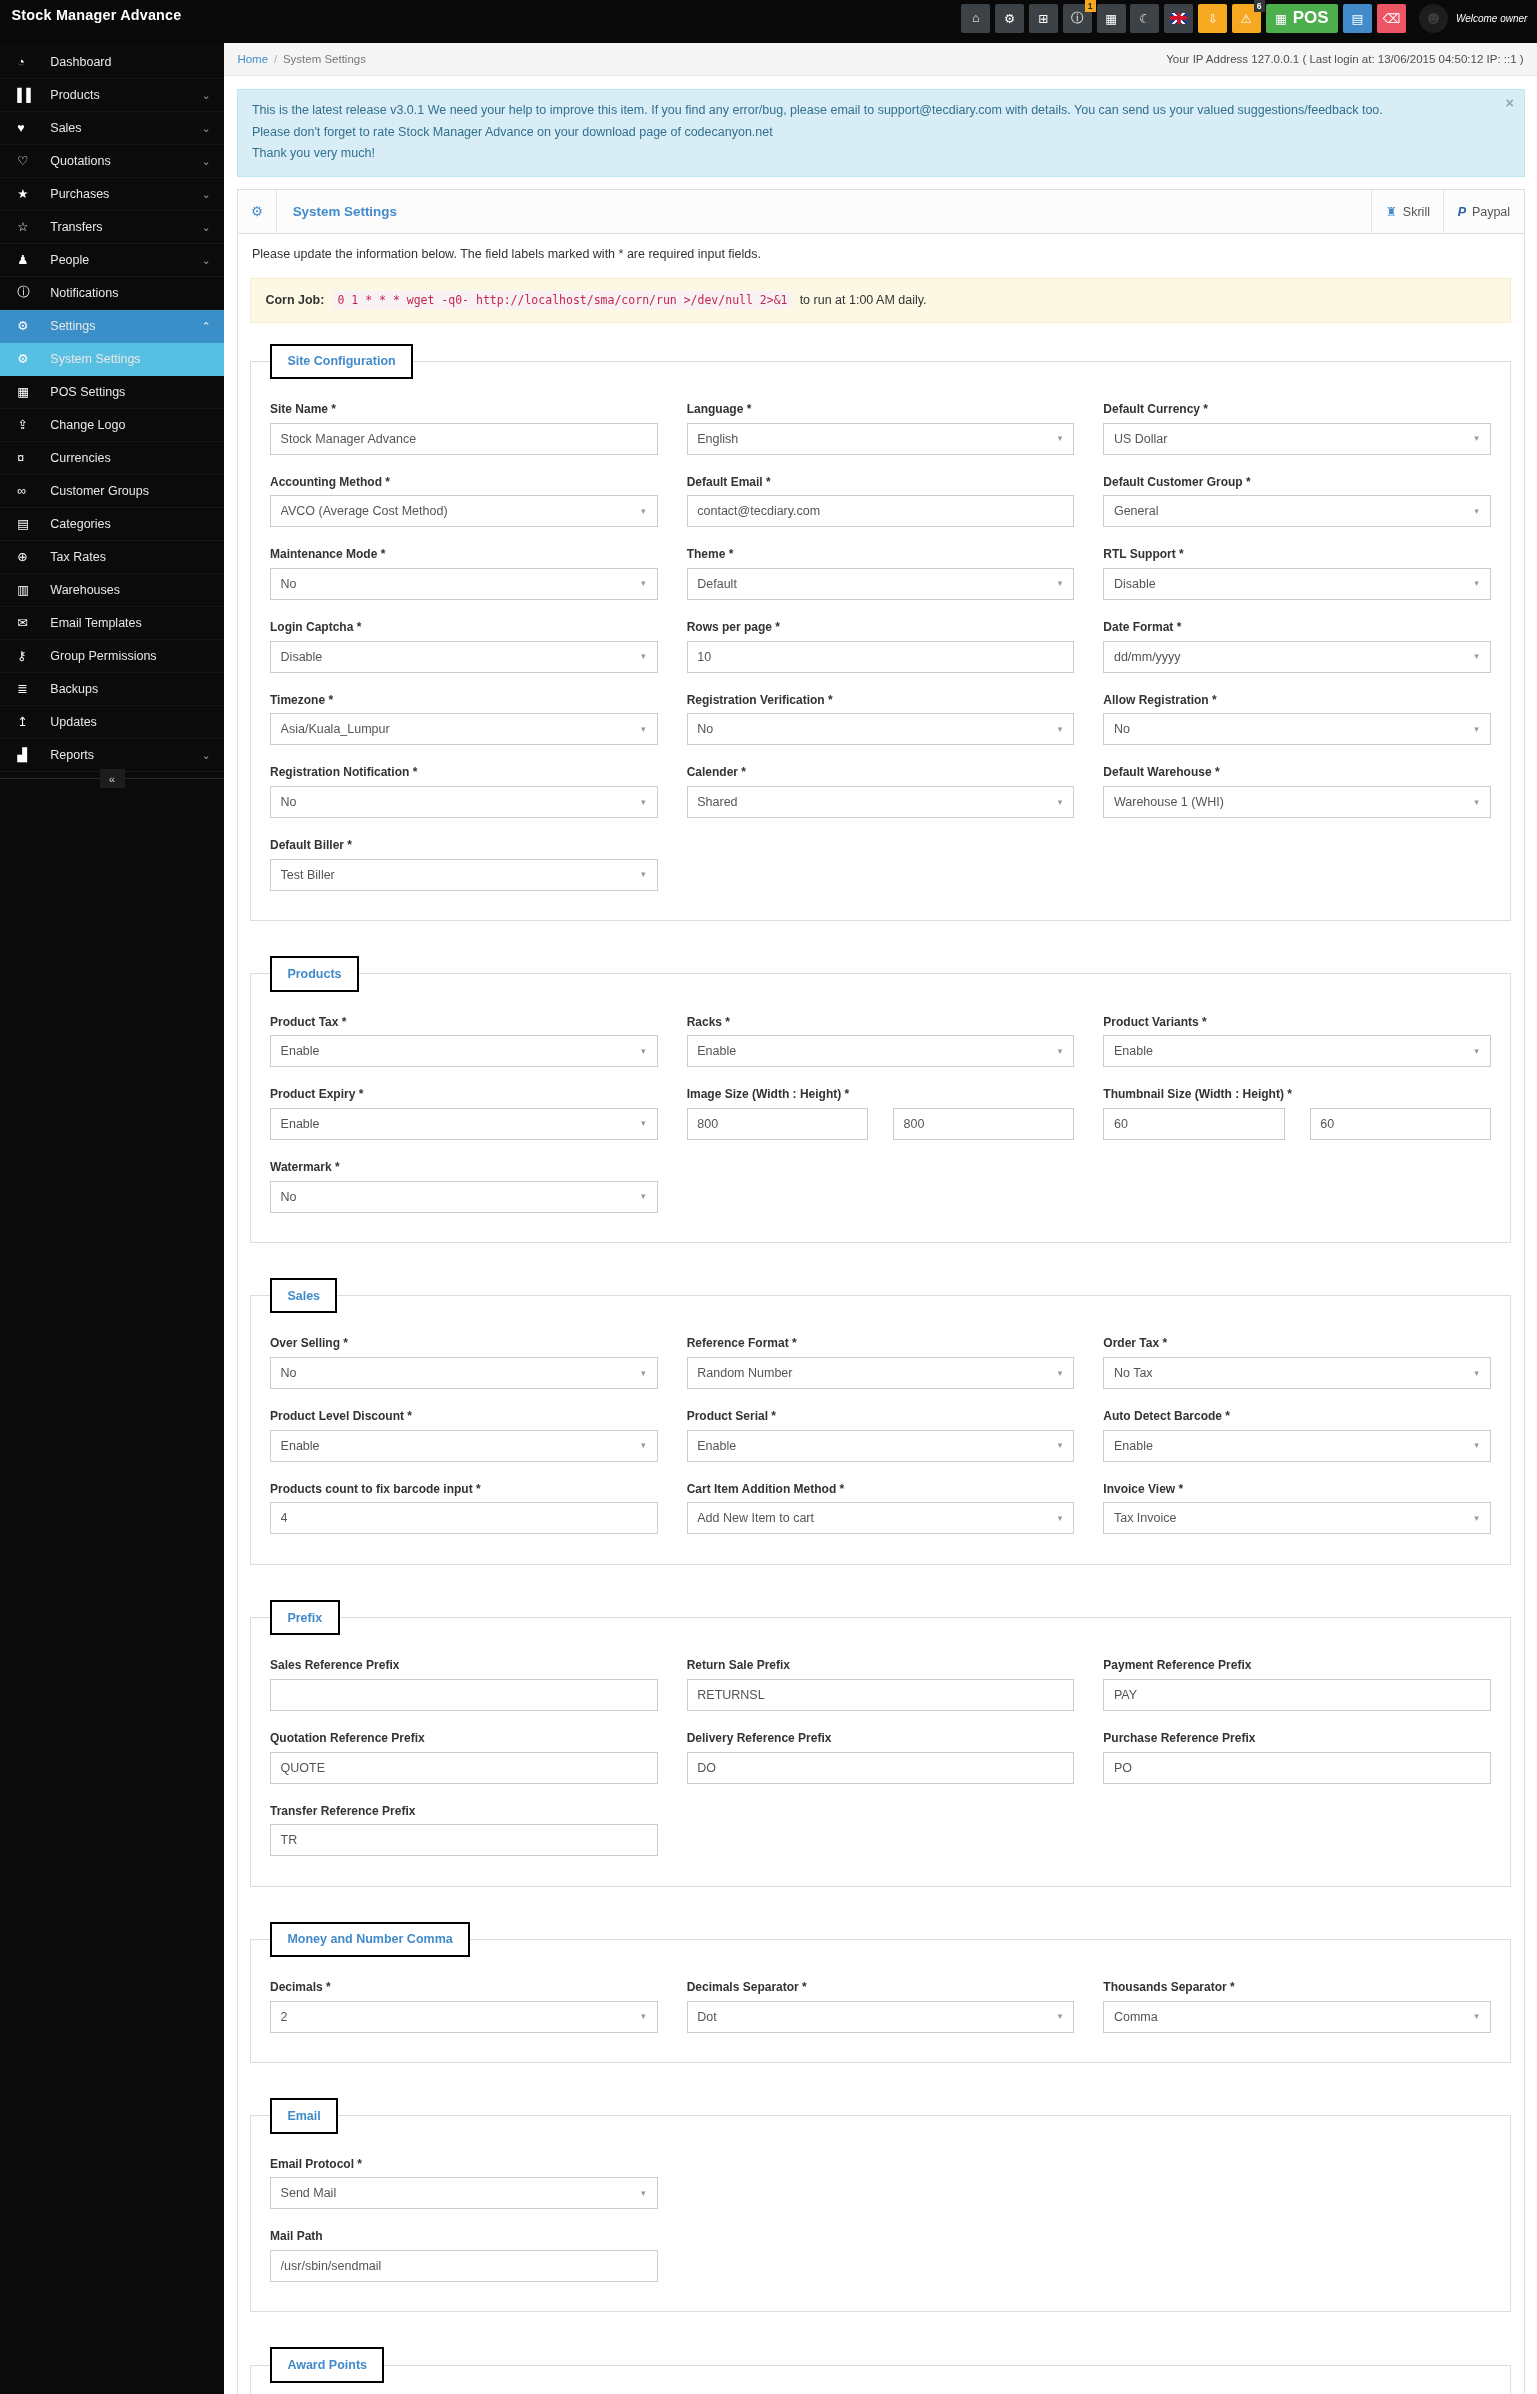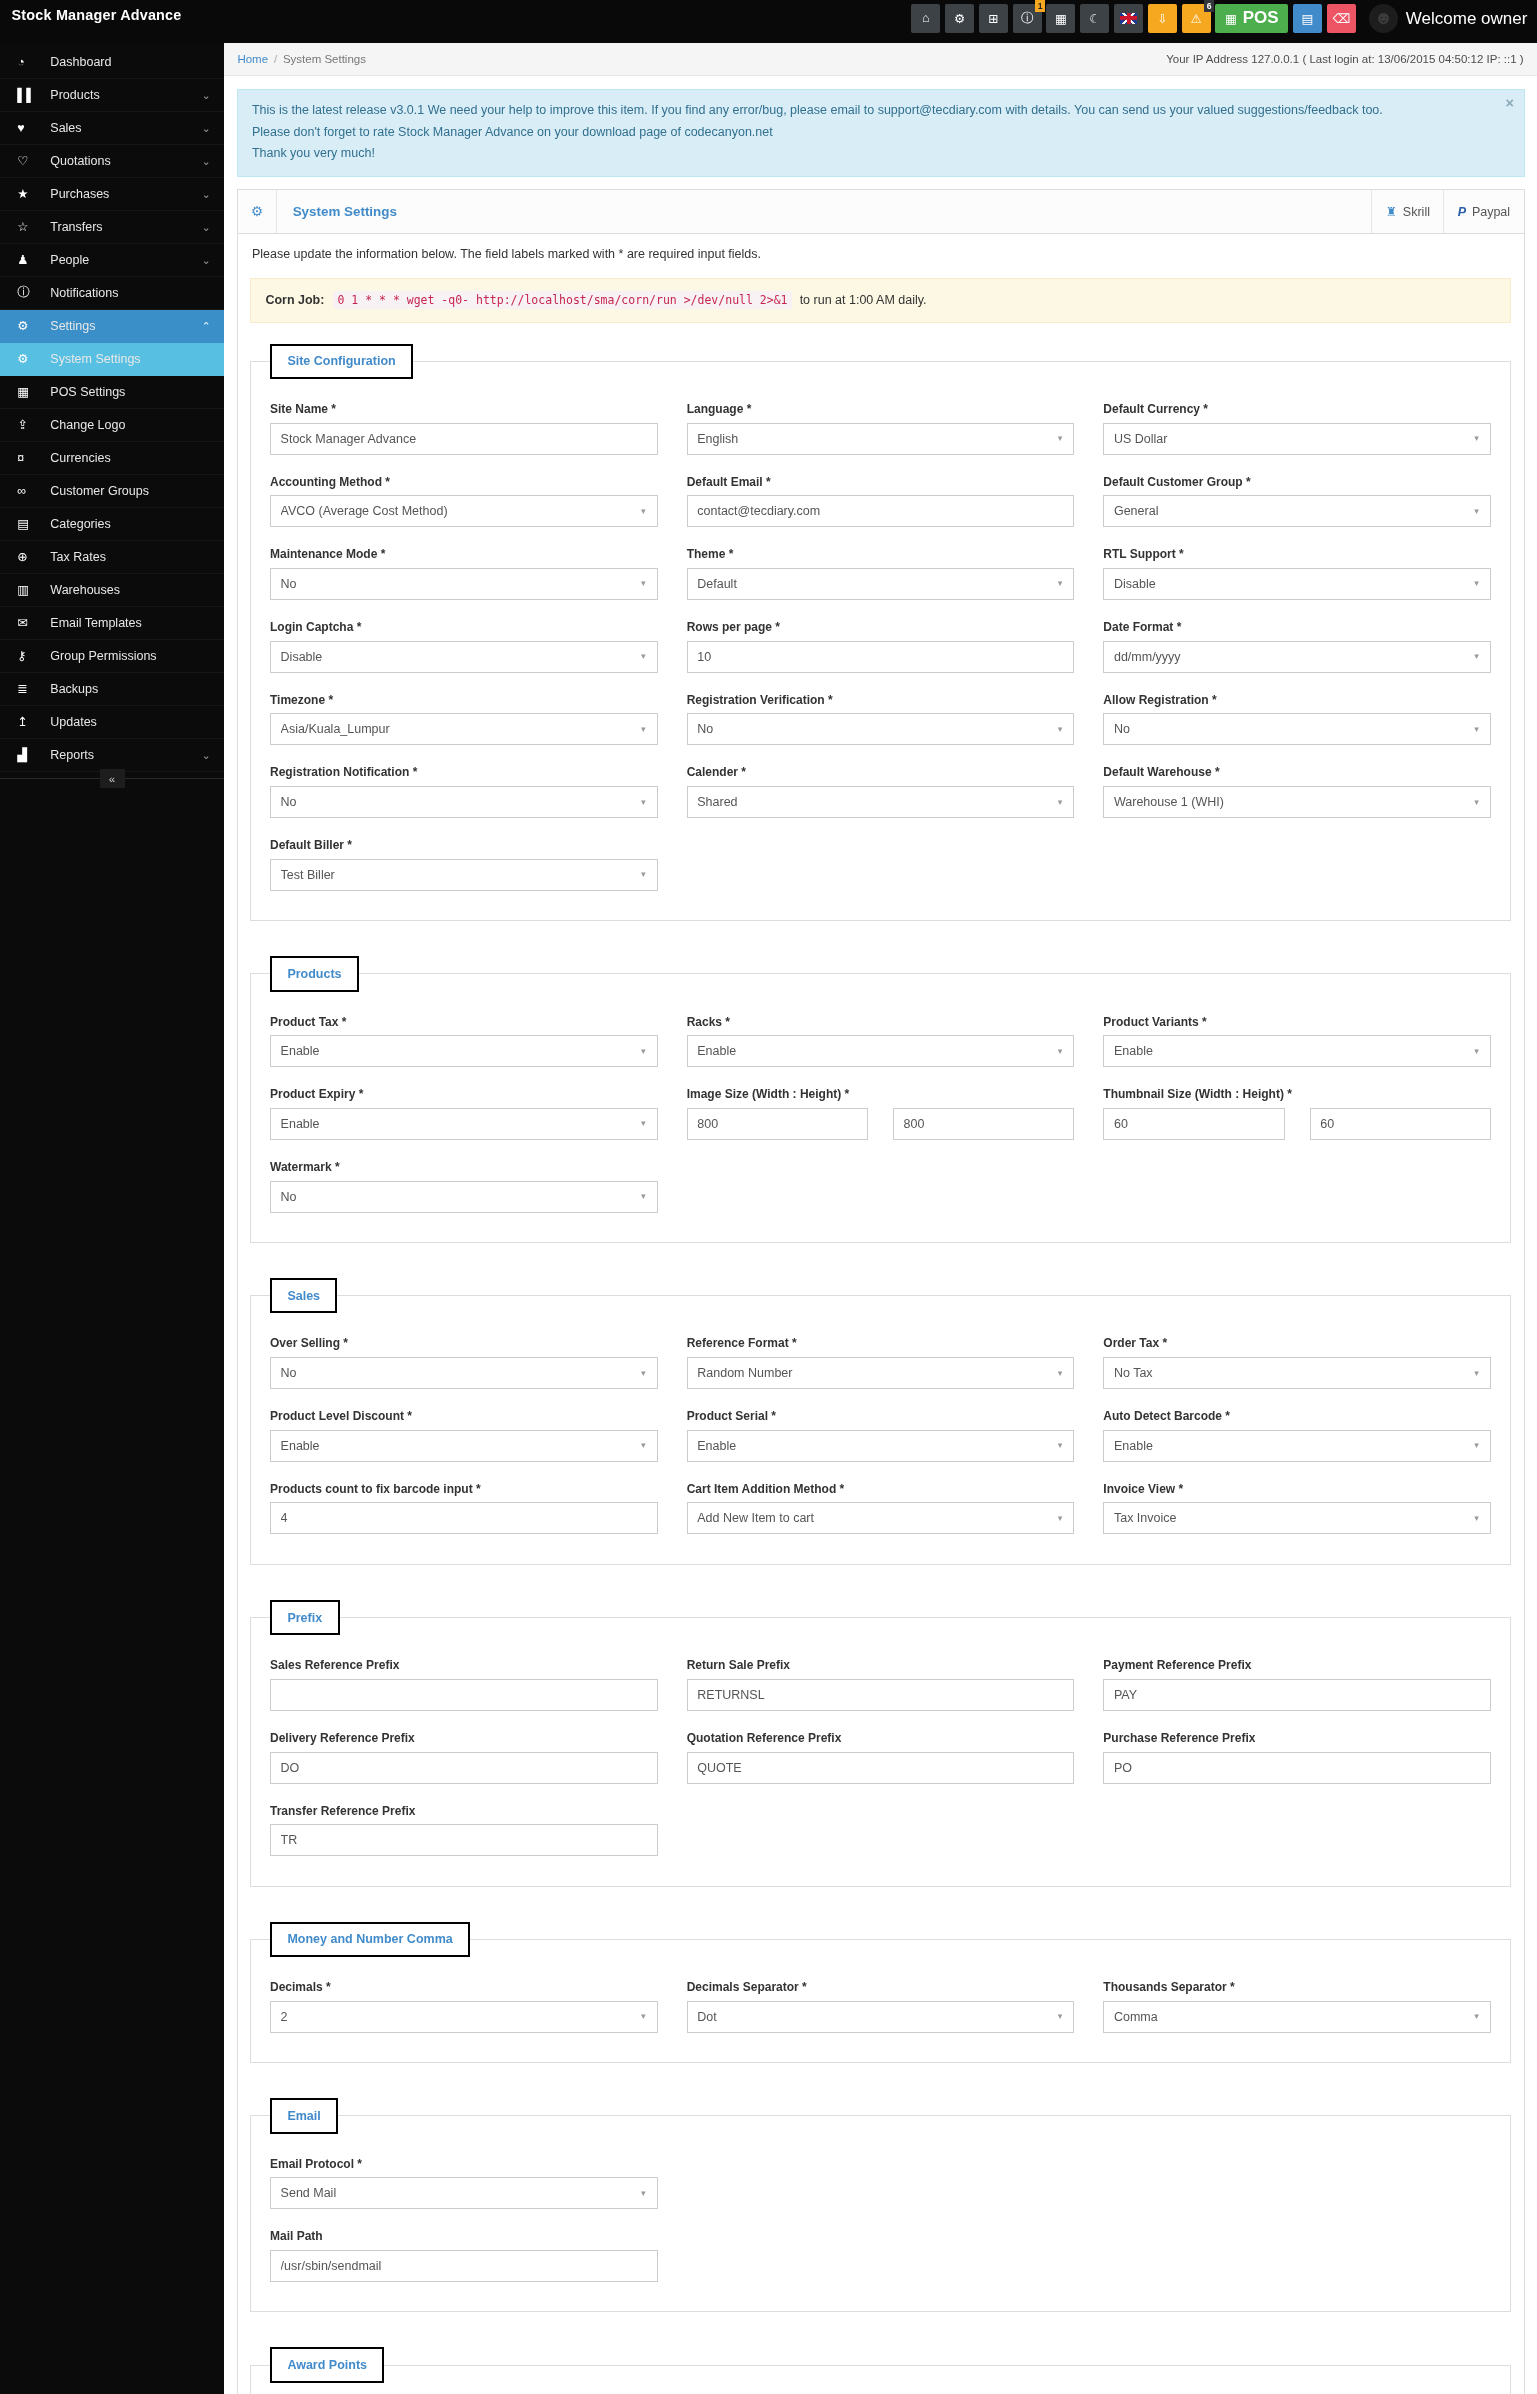--- a/index.html
+++ b/index.html
@@ -40,21 +40,21 @@
       linear-gradient(135deg,transparent 44%,#fff 44%,#fff 56%,transparent 56%);
     background-size: 100% 3.8px, 3.8px 100%, 100% 100%, 100% 100%;
     background-position: center, center, 0 0, 0 0;
     background-repeat: no-repeat;
   }
   .avatar {
     width: 29px; height: 29px; border-radius: 50%; background: #1d1d1d;
     color: #3c3c3c; display: flex; align-items: center; justify-content: center;
     font-size: 19px; margin: 0 7.7px 0 13.4px;
   }
-  .welcome { font-size: 17px; padding-top: 1px; }
+  .welcome { font-size: 10px; padding-top: 1px; font-style: italic; }
 
   
   .layout { display: flex; min-height: 2310px; align-items: stretch; }
   .sidebar { width: 224px; flex-shrink: 0; background: #0b0b0b; padding-top: 2.9px; }
   .content { flex: 1; background: #fff; display: flex; flex-direction: column; }
 
   
   .side-item {
     display: flex; align-items: center; height: 33px; padding: 0 13.4px 0 17.3px;
     color: #e8e8e8; font-size: 12.5px; cursor: pointer;
@@ -697,26 +697,26 @@
                 <label class="flabel">Return Sale Prefix</label>
                 <input class="fctrl" value="RETURNSL" style="">
               </div>
               <div class="fcol">
                 <label class="flabel">Payment Reference Prefix</label>
                 <input class="fctrl" value="PAY" style="">
               </div>
             </div>
             <div class="frow">
               <div class="fcol">
+                <label class="flabel">Quotation Reference Prefix</label>
+                <input class="fctrl" value="QUOTE" style="">
+              </div>
+              <div class="fcol">
                 <label class="flabel">Delivery Reference Prefix</label>
                 <input class="fctrl" value="DO" style="">
-              </div>
-              <div class="fcol">
-                <label class="flabel">Quotation Reference Prefix</label>
-                <input class="fctrl" value="QUOTE" style="">
               </div>
               <div class="fcol">
                 <label class="flabel">Purchase Reference Prefix</label>
                 <input class="fctrl" value="PO" style="">
               </div>
             </div>
             <div class="frow">
               <div class="fcol">
                 <label class="flabel">Transfer Reference Prefix</label>
                 <input class="fctrl" value="TR" style="">

